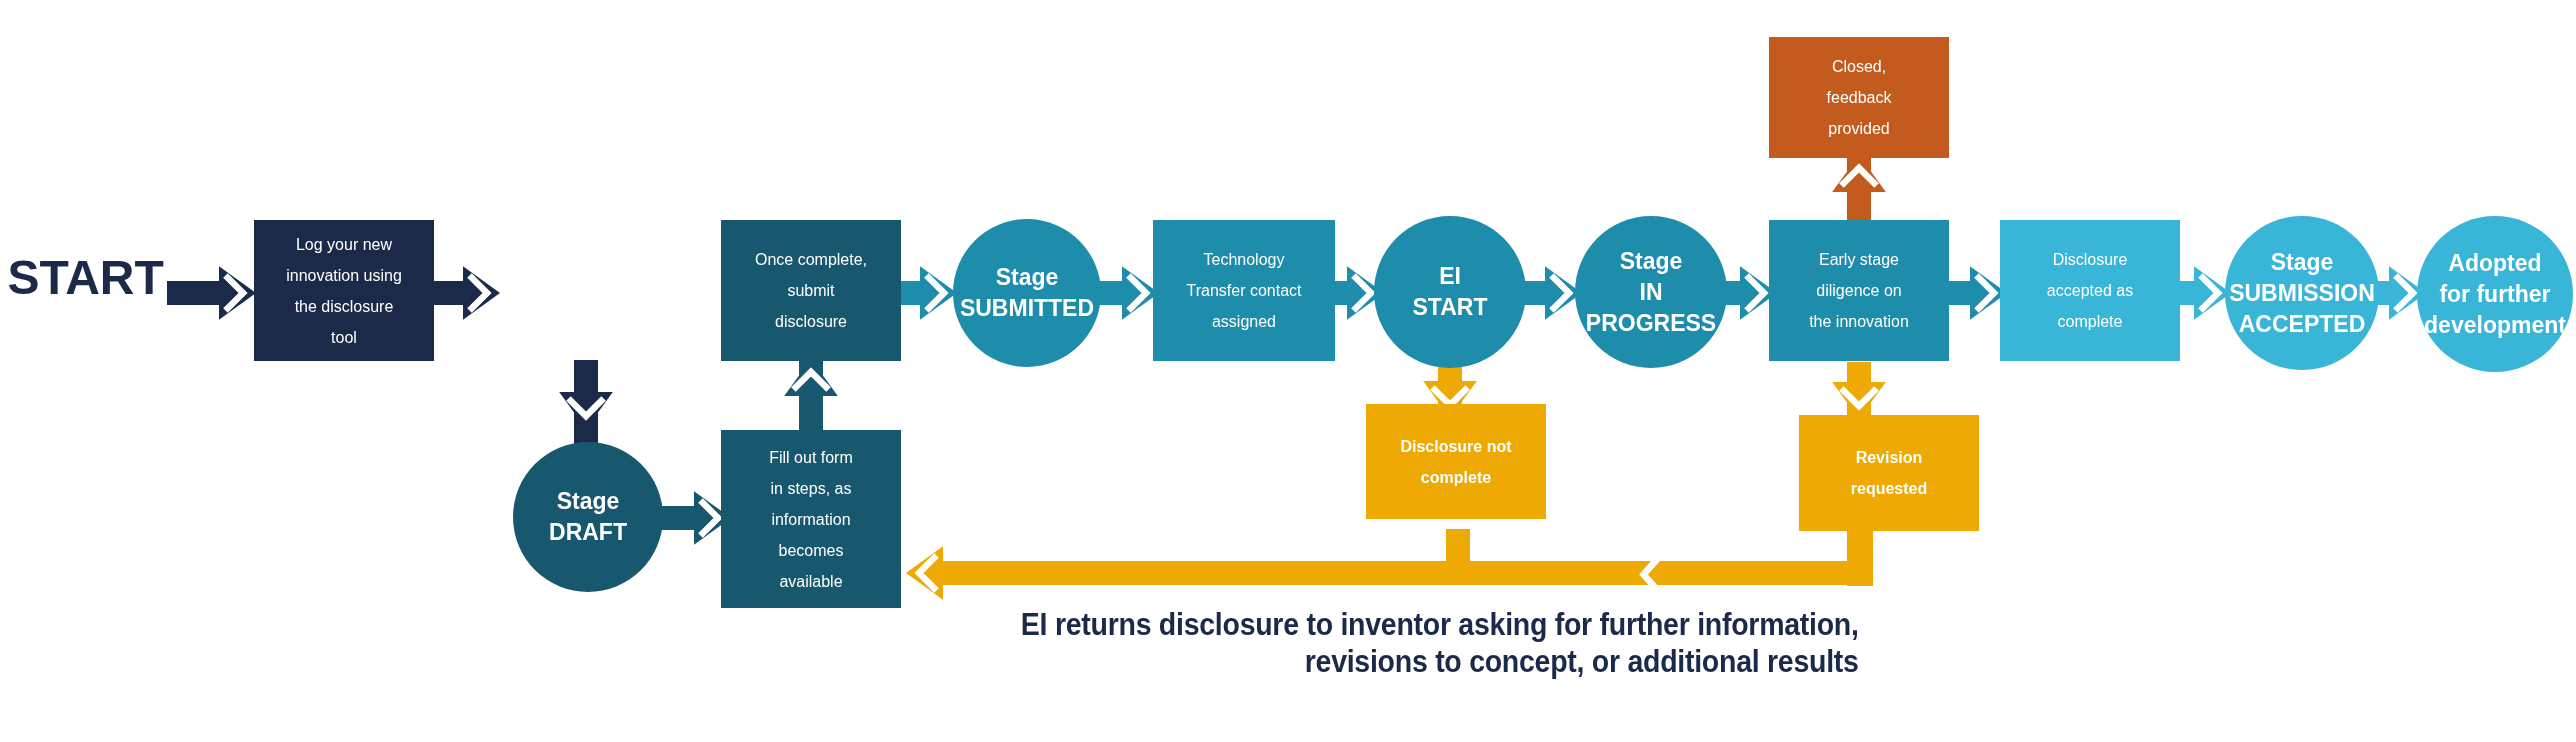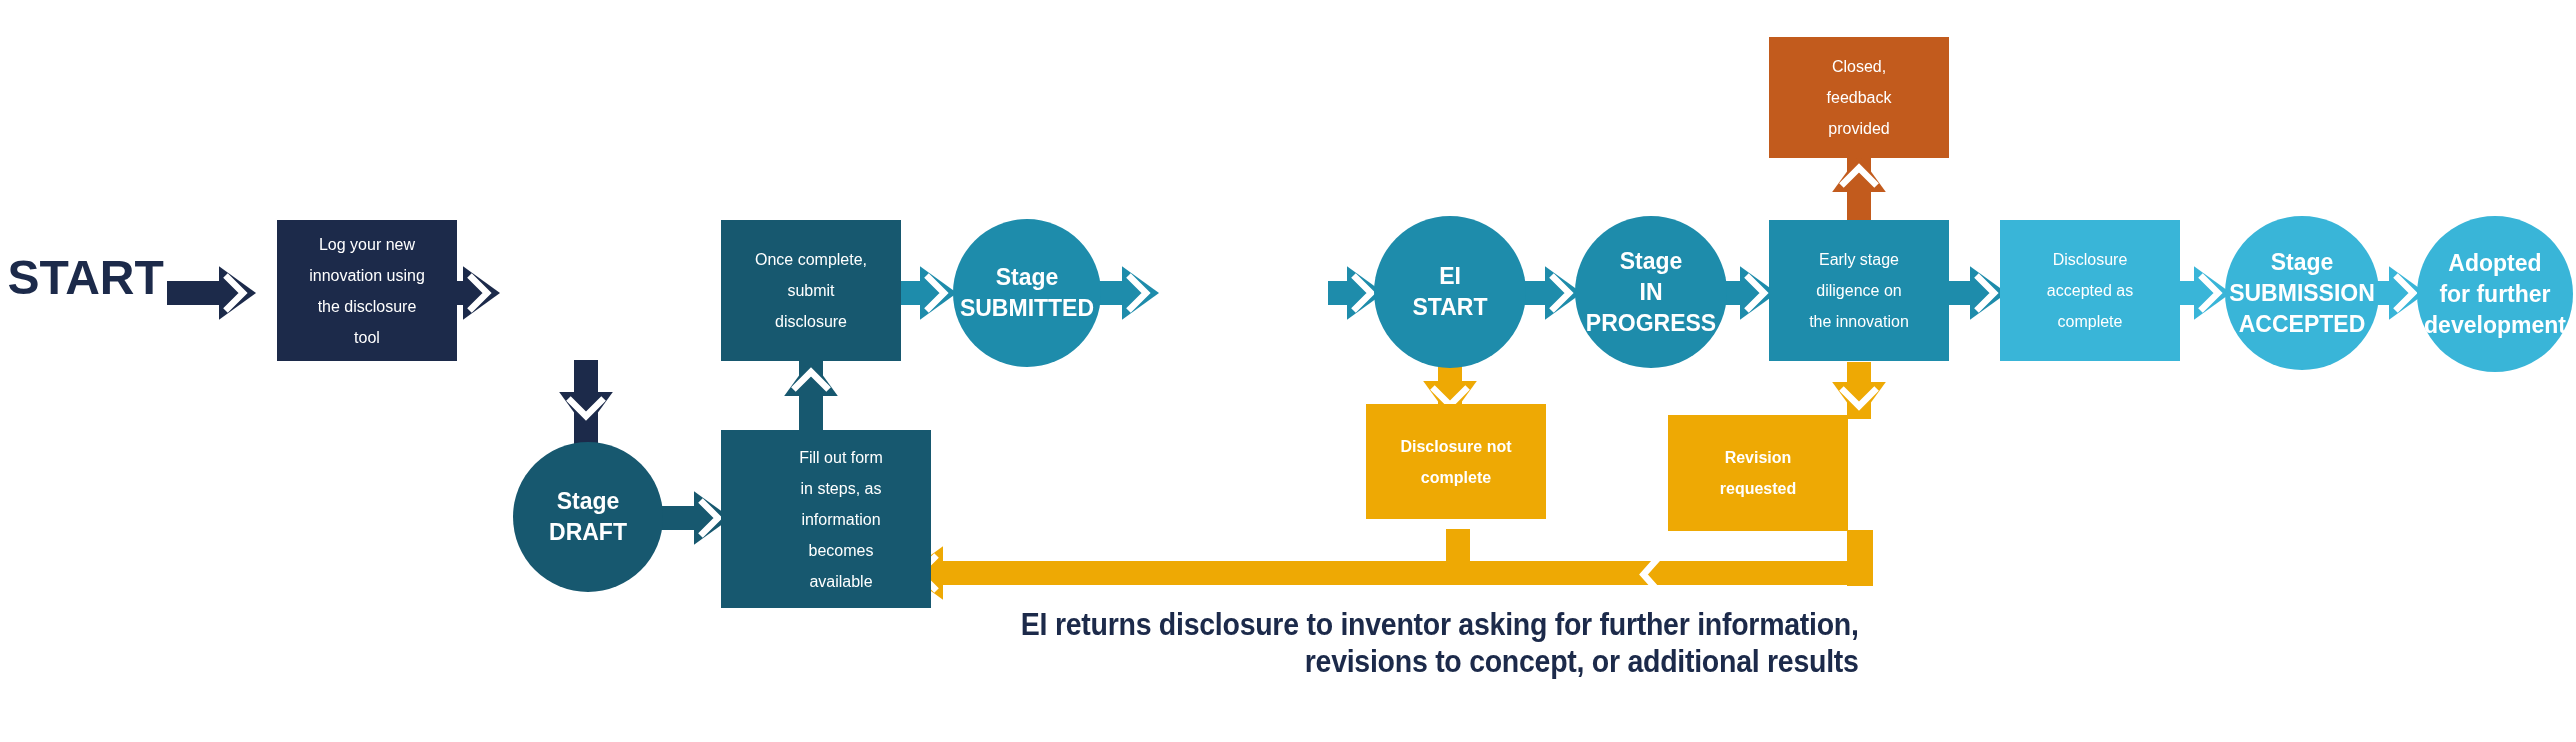--- a/index.html
+++ b/index.html
@@ -180,42 +180,47 @@
     <svg viewBox="0 0 40 58" width="37" height="54">
         <polygon class="f" points="40,0 0,29 40,58"></polygon>
         <polyline class="n" points="33,10 14,29 33,48"></polyline>
       </svg>
   </div>
 
   <svg class="notch" style="left:1636px;top:554px" width="28" height="41" viewBox="0 0 30 44">
     <polyline points="24,4 8,22 24,40"></polyline>
   </svg>
 
-  <div class="node" style="left: 254px; top: 220px; width: 180px; height: 141px; margin-left: 23px; --c: #1C2A4A;">
+  <div class="node" style="left: 254px; top: 220px; width: 180px; height: 141px; --c: #1C2A4A;">
     <span class="txt">Log your new
 innovation using
 the disclosure
 tool</span>
   </div>
 
 
   <div class="node" style="left: 721px; top: 220px; width: 180px; height: 141px; --c: #17586F;">
     <span class="txt">Once complete,
 submit
 disclosure</span>
   </div>
 
-  <div class="node" style="left: 721px; top: 430px; width: 180px; height: 178px; padding-left: 30px; --c: #17586F;">
+  <div class="node" style="left: 721px; top: 430px; width: 180px; height: 178px; --c: #17586F;">
     <span class="txt">Fill out form
 in steps, as
 information
 becomes
 available</span>
   </div>
 
+  <div class="node" style="left: 1153px; top: 220px; width: 182px; height: 141px; --c: #1E8CAB;">
+    <span class="txt">Technology
+Transfer contact
+assigned</span>
+  </div>
 
   <div class="node" style="left: 1769px; top: 220px; width: 180px; height: 141px; --c: #1E8CAB;">
     <span class="txt">Early stage
 diligence on
 the innovation</span>
   </div>
 
   <div class="node" style="left: 1769px; top: 37px; width: 180px; height: 121px; --c: #C25B1D;">
     <span class="txt">Closed,
 feedback
@@ -226,21 +231,21 @@
     <span class="txt">Disclosure
 accepted as
 complete</span>
   </div>
 
   <div class="node boldtxt" style="left: 1366px; top: 404px; width: 180px; height: 115px; --c: #EEA904;">
     <span class="txt">Disclosure not
 complete</span>
   </div>
 
-  <div class="node boldtxt" style="left: 1668px; top: 415px; width: 180px; height: 116px; --c: #EEA904;">
+  <div class="node boldtxt" style="left: 1799px; top: 415px; width: 180px; height: 116px; --c: #EEA904;">
     <span class="txt">Revision
 requested</span>
   </div>
 
   <div class="node circle" style="left: 513px; top: 442px; width: 150px; height: 150px; --c: #17586F;">
     <span class="txt">Stage
 DRAFT</span>
   </div>
 
   <div class="node circle" style="left: 953px; top: 219px; width: 148px; height: 148px; --c: #1E8CAB;">

